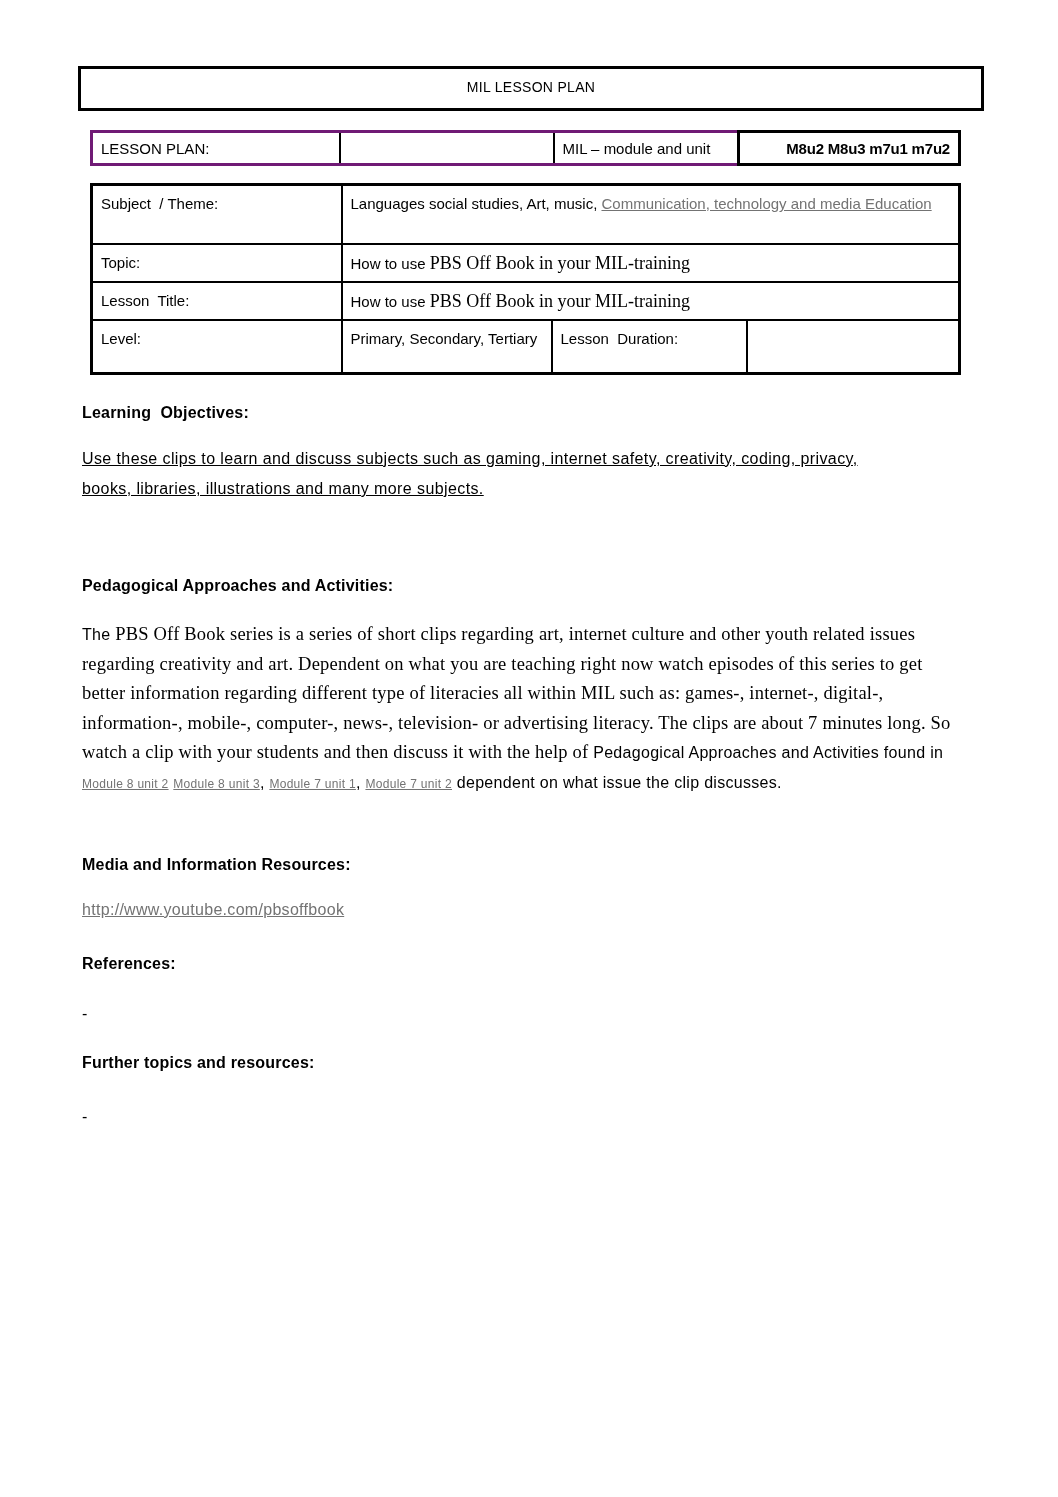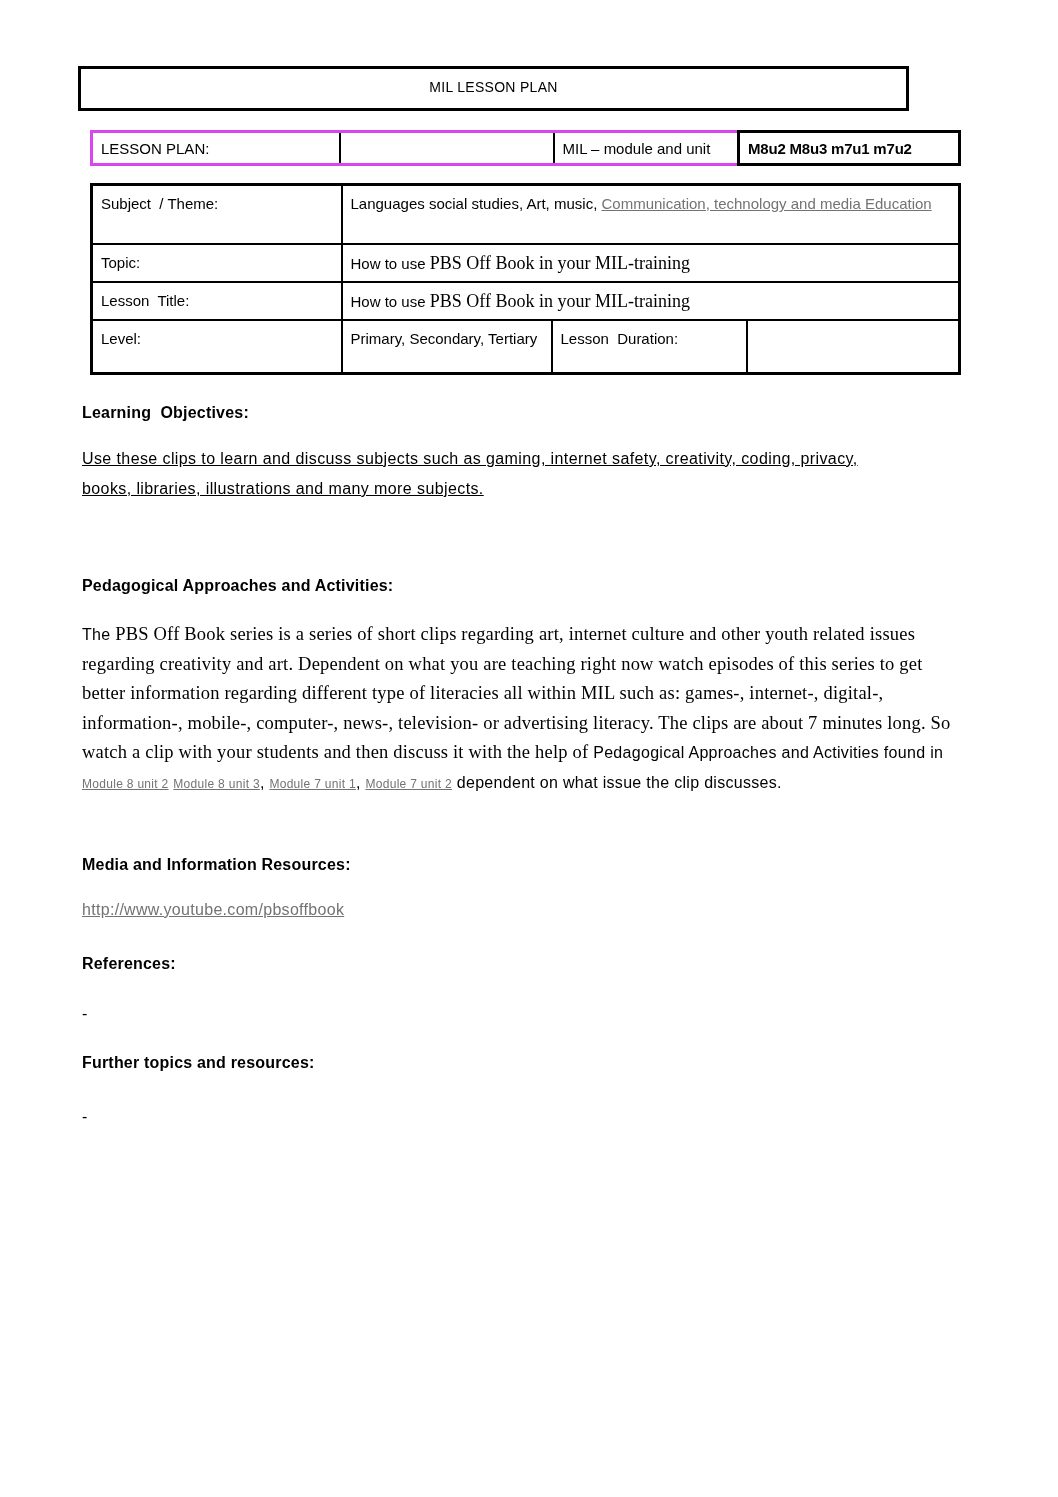--- a/index.html
+++ b/index.html
@@ -4,33 +4,33 @@
 <style>
   html, body { margin:0; padding:0; }
   body {
     width:1058px; height:1497px; background:#ffffff; color:#000000;
     font-family:"Liberation Sans", sans-serif; overflow:hidden;
   }
   .page { position:relative; width:1058px; height:1497px; }
 
   
   .title-box {
-    box-sizing:border-box; margin:66px 0 0 78px; width:831px; height:45px;
+    box-sizing:border-box; margin:66px 0 0 78px; width:906px; height:45px;
     border:3px solid #000; text-align:center; padding-top:10px;
     font-size:14px; letter-spacing:0.3px;
   }
 
   
   table { border-collapse:collapse; table-layout:fixed; }
-  .t1 { margin:19px 0 12px 90px; width:868px; border:3px solid #d946ef; }
+  .t1 { margin:19px 0 12px 90px; width:868px; border:3px solid #701a75; }
   .t1 td {
     border:2px solid #000; height:30px; padding:0 8px;
     vertical-align:middle; font-size:15px;
   }
-  .t1 td.thick { border:3px solid #000; font-weight:bold; letter-spacing:-0.2px; }
+  .t1 td.thick { border:3px solid #000; font-weight:bold; letter-spacing:-0.2px;text-align:right; }
 
   .t2 { margin:17px 0 0 90px; width:868px; border:3px solid #000; }
   .t2 td {
     border:2px solid #000; padding:5px 8px 4px; vertical-align:top;
     font-size:15px; line-height:26px;
   }
   .t2 tr.r1 td { height:48px; }
   .t2 tr.r2 td { height:26px; }
   .t2 tr.r3 td { height:25px; }
   .t2 tr.r4 td { height:42px; }

